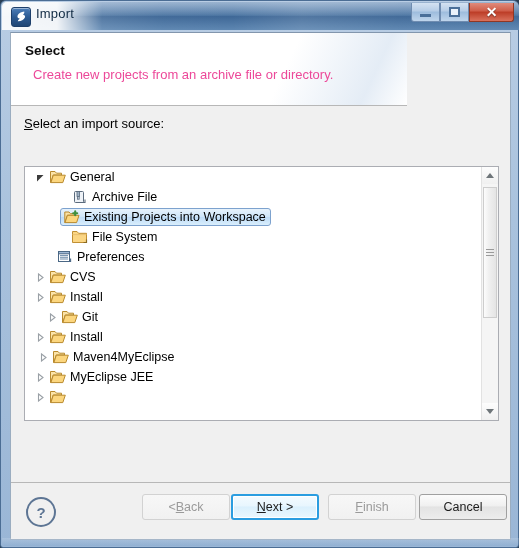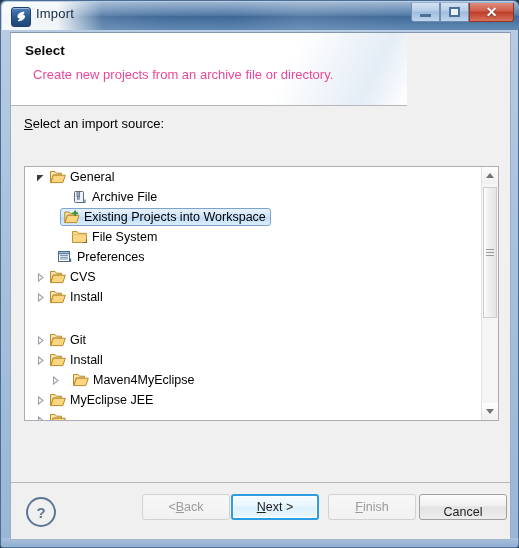--- a/index.html
+++ b/index.html
@@ -230,21 +230,21 @@
   .btn.default {
     border: 2px solid #2b9de0;
     background: linear-gradient(to bottom, #f4fbff 0%, #e8f6fe 45%, #daf0fd 50%, #eaf7fe 100%);
     box-shadow: inset 0 0 0 1px #ffffff;
   }
   #b-back   { left: 131px; }
   #b-next   { left: 220px; }
   #b-finish { left: 317px; }
   #b-cancel { left: 408px;
     background: linear-gradient(to bottom, #fcfcfc 0%, #f0f0f0 45%, #e3e3e3 50%, #ededed 100%);
-    border-color:#a0a0a0;align-items:flex-end; }
+    border-color:#a0a0a0; }
   .mn { text-decoration: underline; }
 
   
   #frame-bottom {
     position:absolute; left:1px; bottom:1px; width:517px; height:8px;
     background: linear-gradient(to bottom, rgba(255,255,255,0.15), rgba(120,160,200,0.25));
     border-radius: 0 0 3px 3px;
   }
 </style>
 </head>
@@ -395,21 +395,21 @@
               <span class="sel-wrap">
                 <span class="ticon">
                   <svg width="16" height="14" viewBox="0 0 16 14">
                     <path d="M0.5 12.5 L0.5 1.5 L5 1.5 L6.5 3.2 L11.5 3.2 L11.5 5 L3.2 5 L0.8 12.5 Z" fill="#fbe3a8" stroke="#b98a2e" stroke-width="1"></path>
                     <path d="M3.3 5.2 L15.3 5.2 L12.8 12.6 L0.9 12.6 Z" fill="#fcd67e" stroke="#b98a2e" stroke-width="1" stroke-linejoin="round"></path>
                   </svg>
                 </span>
                 <span class="label">Install</span>
               </span>
             </div>
-            <div class="row" style="padding-left: 8px; margin-top: 23px;">
+            <div class="row" style="padding-left: 20px;">
               <span class="twisty">
                 <svg width="9" height="9" viewBox="0 0 9 9">
                   <path d="M2.5 1 L7 4.5 L2.5 8 Z" fill="none" stroke="#9aa0a6" stroke-width="1.1"></path>
                 </svg>
               </span>
               <span class="sel-wrap">
                 <span class="ticon">
                   <svg width="16" height="14" viewBox="0 0 16 14">
                     <path d="M0.5 12.5 L0.5 1.5 L5 1.5 L6.5 3.2 L11.5 3.2 L11.5 5 L3.2 5 L0.8 12.5 Z" fill="#fbe3a8" stroke="#b98a2e" stroke-width="1"></path>
                     <path d="M3.3 5.2 L15.3 5.2 L12.8 12.6 L0.9 12.6 Z" fill="#fcd67e" stroke="#b98a2e" stroke-width="1" stroke-linejoin="round"></path>
@@ -427,21 +427,21 @@
               <span class="sel-wrap">
                 <span class="ticon">
                   <svg width="16" height="14" viewBox="0 0 16 14">
                     <path d="M0.5 12.5 L0.5 1.5 L5 1.5 L6.5 3.2 L11.5 3.2 L11.5 5 L3.2 5 L0.8 12.5 Z" fill="#fbe3a8" stroke="#b98a2e" stroke-width="1"></path>
                     <path d="M3.3 5.2 L15.3 5.2 L12.8 12.6 L0.9 12.6 Z" fill="#fcd67e" stroke="#b98a2e" stroke-width="1" stroke-linejoin="round"></path>
                   </svg>
                 </span>
                 <span class="label">Install</span>
               </span>
             </div>
-            <div class="row" style="padding-left: 23px; gap: 8px;">
+            <div class="row" style="padding-left: 11px;">
               <span class="twisty">
                 <svg width="9" height="9" viewBox="0 0 9 9">
                   <path d="M2.5 1 L7 4.5 L2.5 8 Z" fill="none" stroke="#9aa0a6" stroke-width="1.1"></path>
                 </svg>
               </span>
               <span class="sel-wrap">
                 <span class="ticon">
                   <svg width="16" height="14" viewBox="0 0 16 14">
                     <path d="M0.5 12.5 L0.5 1.5 L5 1.5 L6.5 3.2 L11.5 3.2 L11.5 5 L3.2 5 L0.8 12.5 Z" fill="#fbe3a8" stroke="#b98a2e" stroke-width="1"></path>
                     <path d="M3.3 5.2 L15.3 5.2 L12.8 12.6 L0.9 12.6 Z" fill="#fcd67e" stroke="#b98a2e" stroke-width="1" stroke-linejoin="round"></path>

